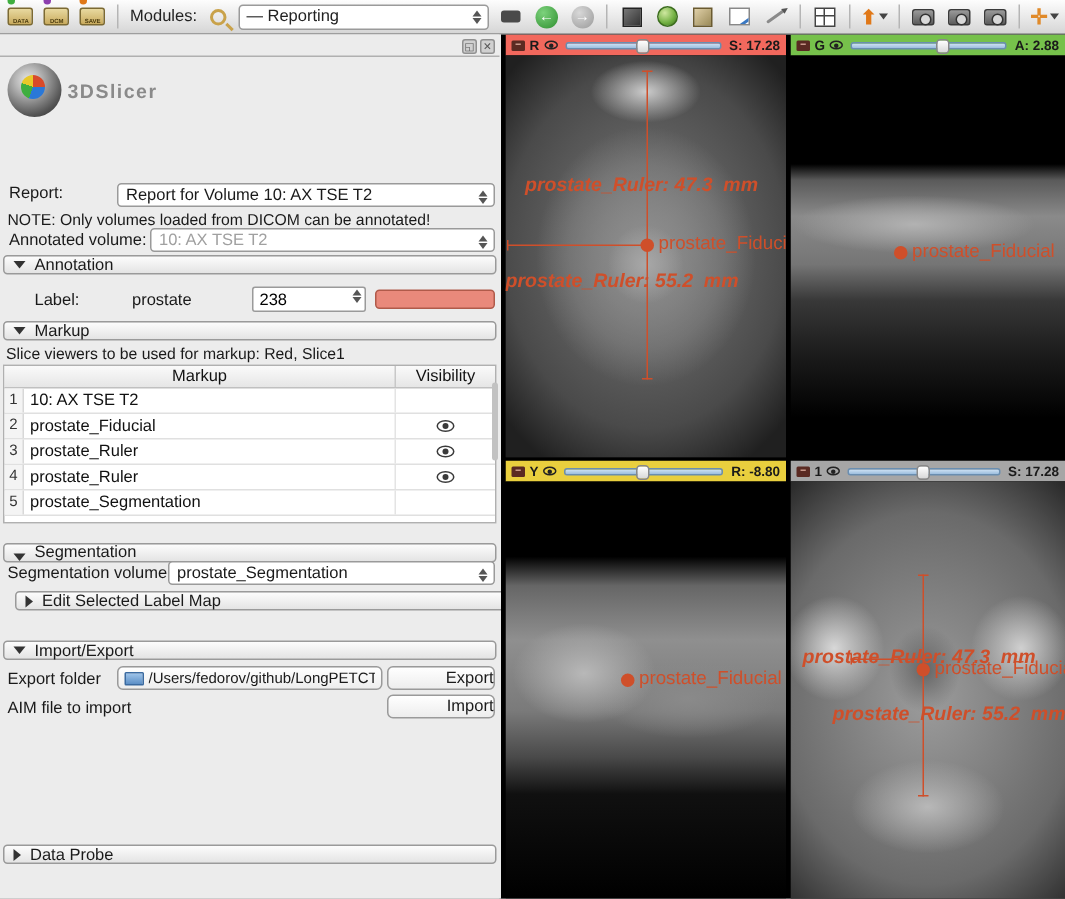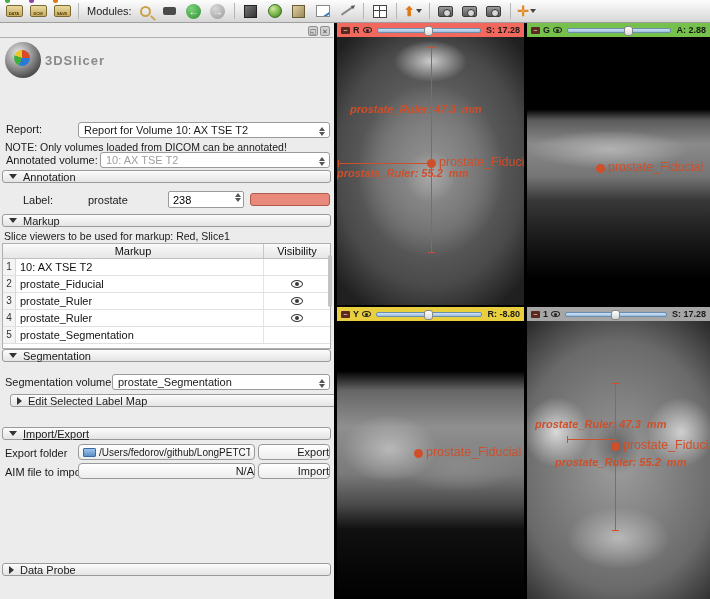--- a/index.html
+++ b/index.html
@@ -106,21 +106,21 @@
   .veye { width:9px; height:6px; border:1px solid #222; border-radius:50%; position:relative; flex:none; }
   .veye::after { content:''; position:absolute; left:2px; top:1px; width:3px; height:3px; border-radius:50%; background:#222; }
   .vslider { flex:1; height:5px; background:linear-gradient(180deg,#cfe2f4,#9cbede); border:1px solid #6a8eb0;
     border-radius:2px; position:relative; margin:0 2px; }
   .vhandle { position:absolute; top:-3px; width:9px; height:10px; background:linear-gradient(180deg,#ffffff,#d8d8d8);
     border:1px solid #888; border-radius:3px; }
   .vreadout { flex:none; }
   .vimg { position:absolute; left:0; right:0; top:14px; bottom:0; }
 
   .ov { position:absolute; color:#cf4f2a; }
-  .ruler-lb { font-size:11px; font-style:italic; font-weight:bold; white-space:pre; }
+  .ruler-lb { font-size:13px; font-style:italic; font-weight:bold; white-space:pre;margin-top:12px; }
   .fid-lb { font-size:12.5px; white-space:pre; }
   .fid-dot { width:9px; height:9px; border-radius:50%; background:#cf4f2a; }
   .vline { width:1px; background:#cf4f2a; }
   .vline::before, .vline::after { content:''; position:absolute; left:-3px; width:7px; height:1px; background:#cf4f2a; }
   .vline::before { top:0; } .vline::after { bottom:0; }
   .hline { height:1px; background:#cf4f2a; }
   .hline::before { content:''; position:absolute; left:0; top:-3px; width:1px; height:7px; background:#cf4f2a; }
 
   .img-red { background:
     radial-gradient(ellipse 28% 11% at 50% 9%, #cccccc, rgba(0,0,0,0) 70%),
@@ -155,20 +155,27 @@
   </div>
   <div class="tb-icon">
     <div class="file-box">SAVE</div>
     <div class="file-dot dot-orange"></div>
   </div>
   <div class="tb-sep"></div>
   <span class="modules-label">Modules:</span>
   <div class="tb-icon">
       <div class="mag"></div>
     </div>
+  <div class="module-combo">
+    <span>— Reporting</span>
+    <div class="combo-arrows">
+      <div class="tri-up"></div>
+        <div class="tri-down"></div>
+    </div>
+  </div>
   <div class="tb-icon">
       <div class="hist-btn"></div>
     </div>
   <div class="tb-icon">
       <div class="nav-circle nav-back">←</div>
     </div>
   <div class="tb-icon">
       <div class="nav-circle nav-fwd">→</div>
     </div>
   <div class="tb-sep"></div>
@@ -314,62 +321,59 @@
       <div class="mc-num">5</div>
       <div class="mc-name">prostate_Segmentation</div>
       <div class="mc-vis">
           <div class="eye" style="visibility: hidden;"></div>
         </div>
     </div>
   </div>
 
   <div class="panel-sb" style="top:232px; height:52px;"></div>
 
-  <div class="collapse-btn" style="top:326px;">
+  <div class="collapse-btn" style="top:339px;align-items:flex-end;">
     <div class="tri-d"></div>
     <span>Segmentation</span>
   </div>
 
   <div class="frow" style="left:5px; top:353px;">
     <span>Segmentation volume:</span>
   </div>
   <div class="combo" style="position:absolute; left:112px; top:351px; width:218px;">
     <span>prostate_Segmentation</span>
     <div class="combo-arrows">
         <div class="tri-up"></div>
         <div class="tri-down"></div>
       </div>
   </div>
 
   <div class="collapse-btn" style="top:371px; left:10px; width:328px;">
     <div class="tri-r"></div>
     <span>Edit Selected Label Map</span>
   </div>
 
-  <div class="collapse-btn" style="top:404px;text-decoration:underline;">
+  <div class="collapse-btn" style="top:404px;">
     <div class="tri-d"></div>
     <span>Import/Export</span>
   </div>
 
   <div class="frow" style="left:5px; top:424px;">
     <span>Export folder</span>
   </div>
   <div class="btn" style="position:absolute; left:78px; top:421px; width:177px; justify-content:flex-start; padding:0 4px;">
     <div class="folder-ic"></div>
     <span style="font-size:10px; overflow:hidden; white-space:nowrap;">/Users/fedorov/github/LongPETCT-build</span>
   </div>
   <div class="btn" style="position:absolute; left:258px; top:421px; width:72px;">
     <span>Export</span>
   </div>
 
   <div class="frow" style="left:5px; top:443px;">
     <span>AIM file to import</span>
-  </div>
-  <div class="btn" style="position:absolute; left:78px; top:440px; width:177px;">
-    <span>N/A</span>
   </div>
   <div class="btn" style="position:absolute; left:258px; top:440px; width:72px;">
     <span>Import</span>
   </div>
 
   <div class="collapse-btn" style="top:540px;">
     <div class="tri-r"></div>
     <span>Data Probe</span>
   </div>
 </div>

